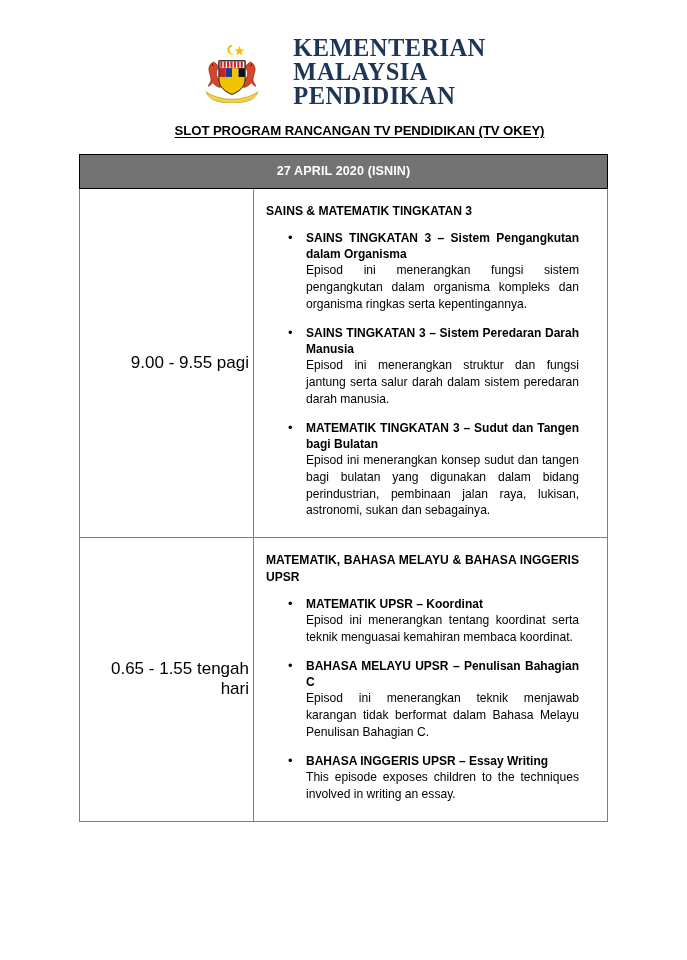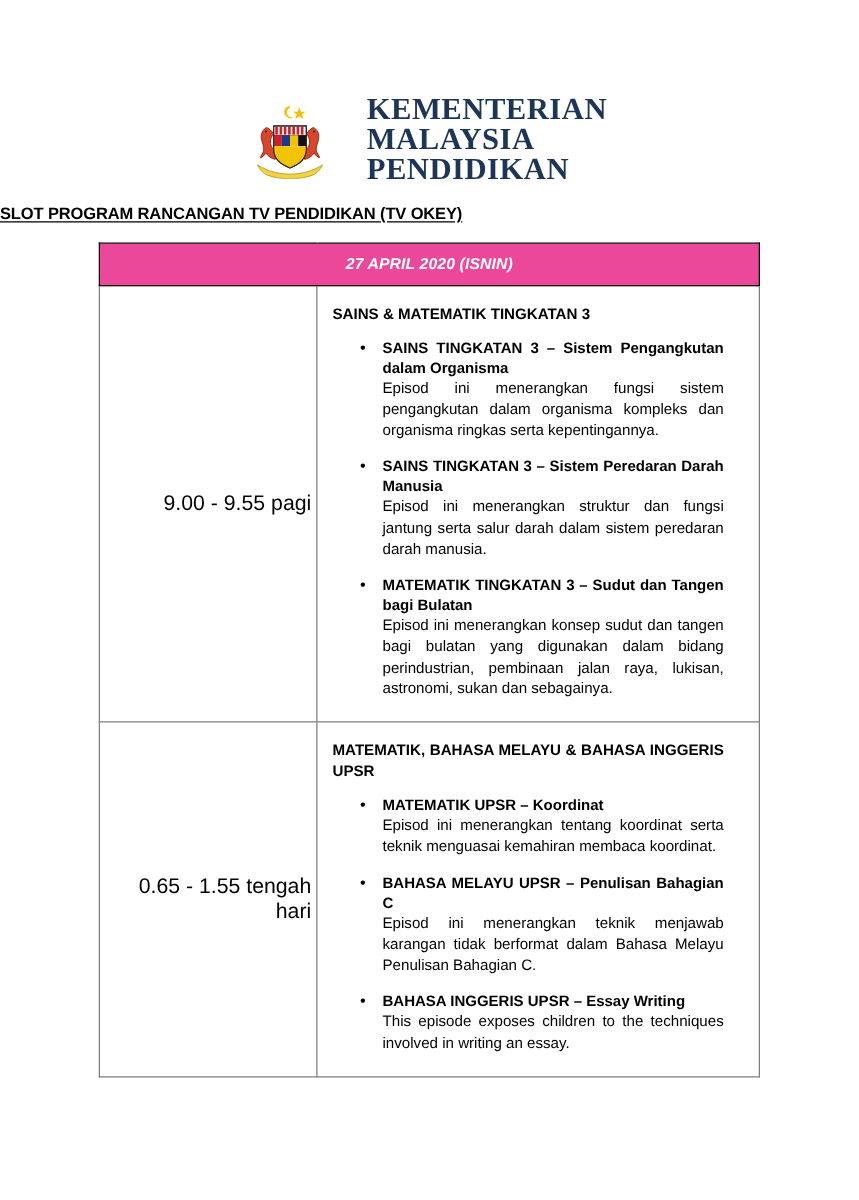--- a/index.html
+++ b/index.html
@@ -16,21 +16,20 @@
     position: relative;
   }
 
   
   .logo-block {
     display: flex;
     align-items: center;
     justify-content: center;
     gap: 30px;
     padding-top: 36px;
-    margin-top: 40px;
   }
   .crest {
     width: 62px;
     height: 62px;
     flex: 0 0 auto;
     display: block;
   }
   .ministry-text {
     display: flex;
     flex-direction: column;
@@ -39,47 +38,48 @@
   .ministry-text span {
     font-family: "Liberation Serif", serif;
     font-weight: bold;
     font-size: 24.5px;
     letter-spacing: 0.4px;
     color: #1d3557;
   }
 
   
   .doc-title {
+    text-align: center;
     font-size: 13.2px;
     font-weight: bold;
     margin-top: 15px;
     letter-spacing: -0.1px;
+    padding-left: 32px;
   }
   .doc-title u { text-decoration: underline; text-underline-offset: 2px; }
 
   
   .schedule {
     width: 528px;
     margin: 16px auto 0 auto;
     border-collapse: collapse;
     table-layout: fixed;
   }
   .schedule col.time-col { width: 174px; }
   .schedule col.prog-col { width: 354px; }
 
   .date-head th {
-    background: #ec4899;
+    background: #737373;
     color: #ffffff;
     font-size: 12.6px;
     font-weight: bold;
     text-align: center;
     padding: 9px 4px 10px 4px;
     border: 1px solid #000000;
     letter-spacing: 0.1px;
-    font-style: italic;
   }
 
   .schedule td {
     border: 1px solid #7f7f7f;
     vertical-align: middle;
     padding: 0;
   }
   td.time-cell {
     text-align: right;
     font-size: 17px;

